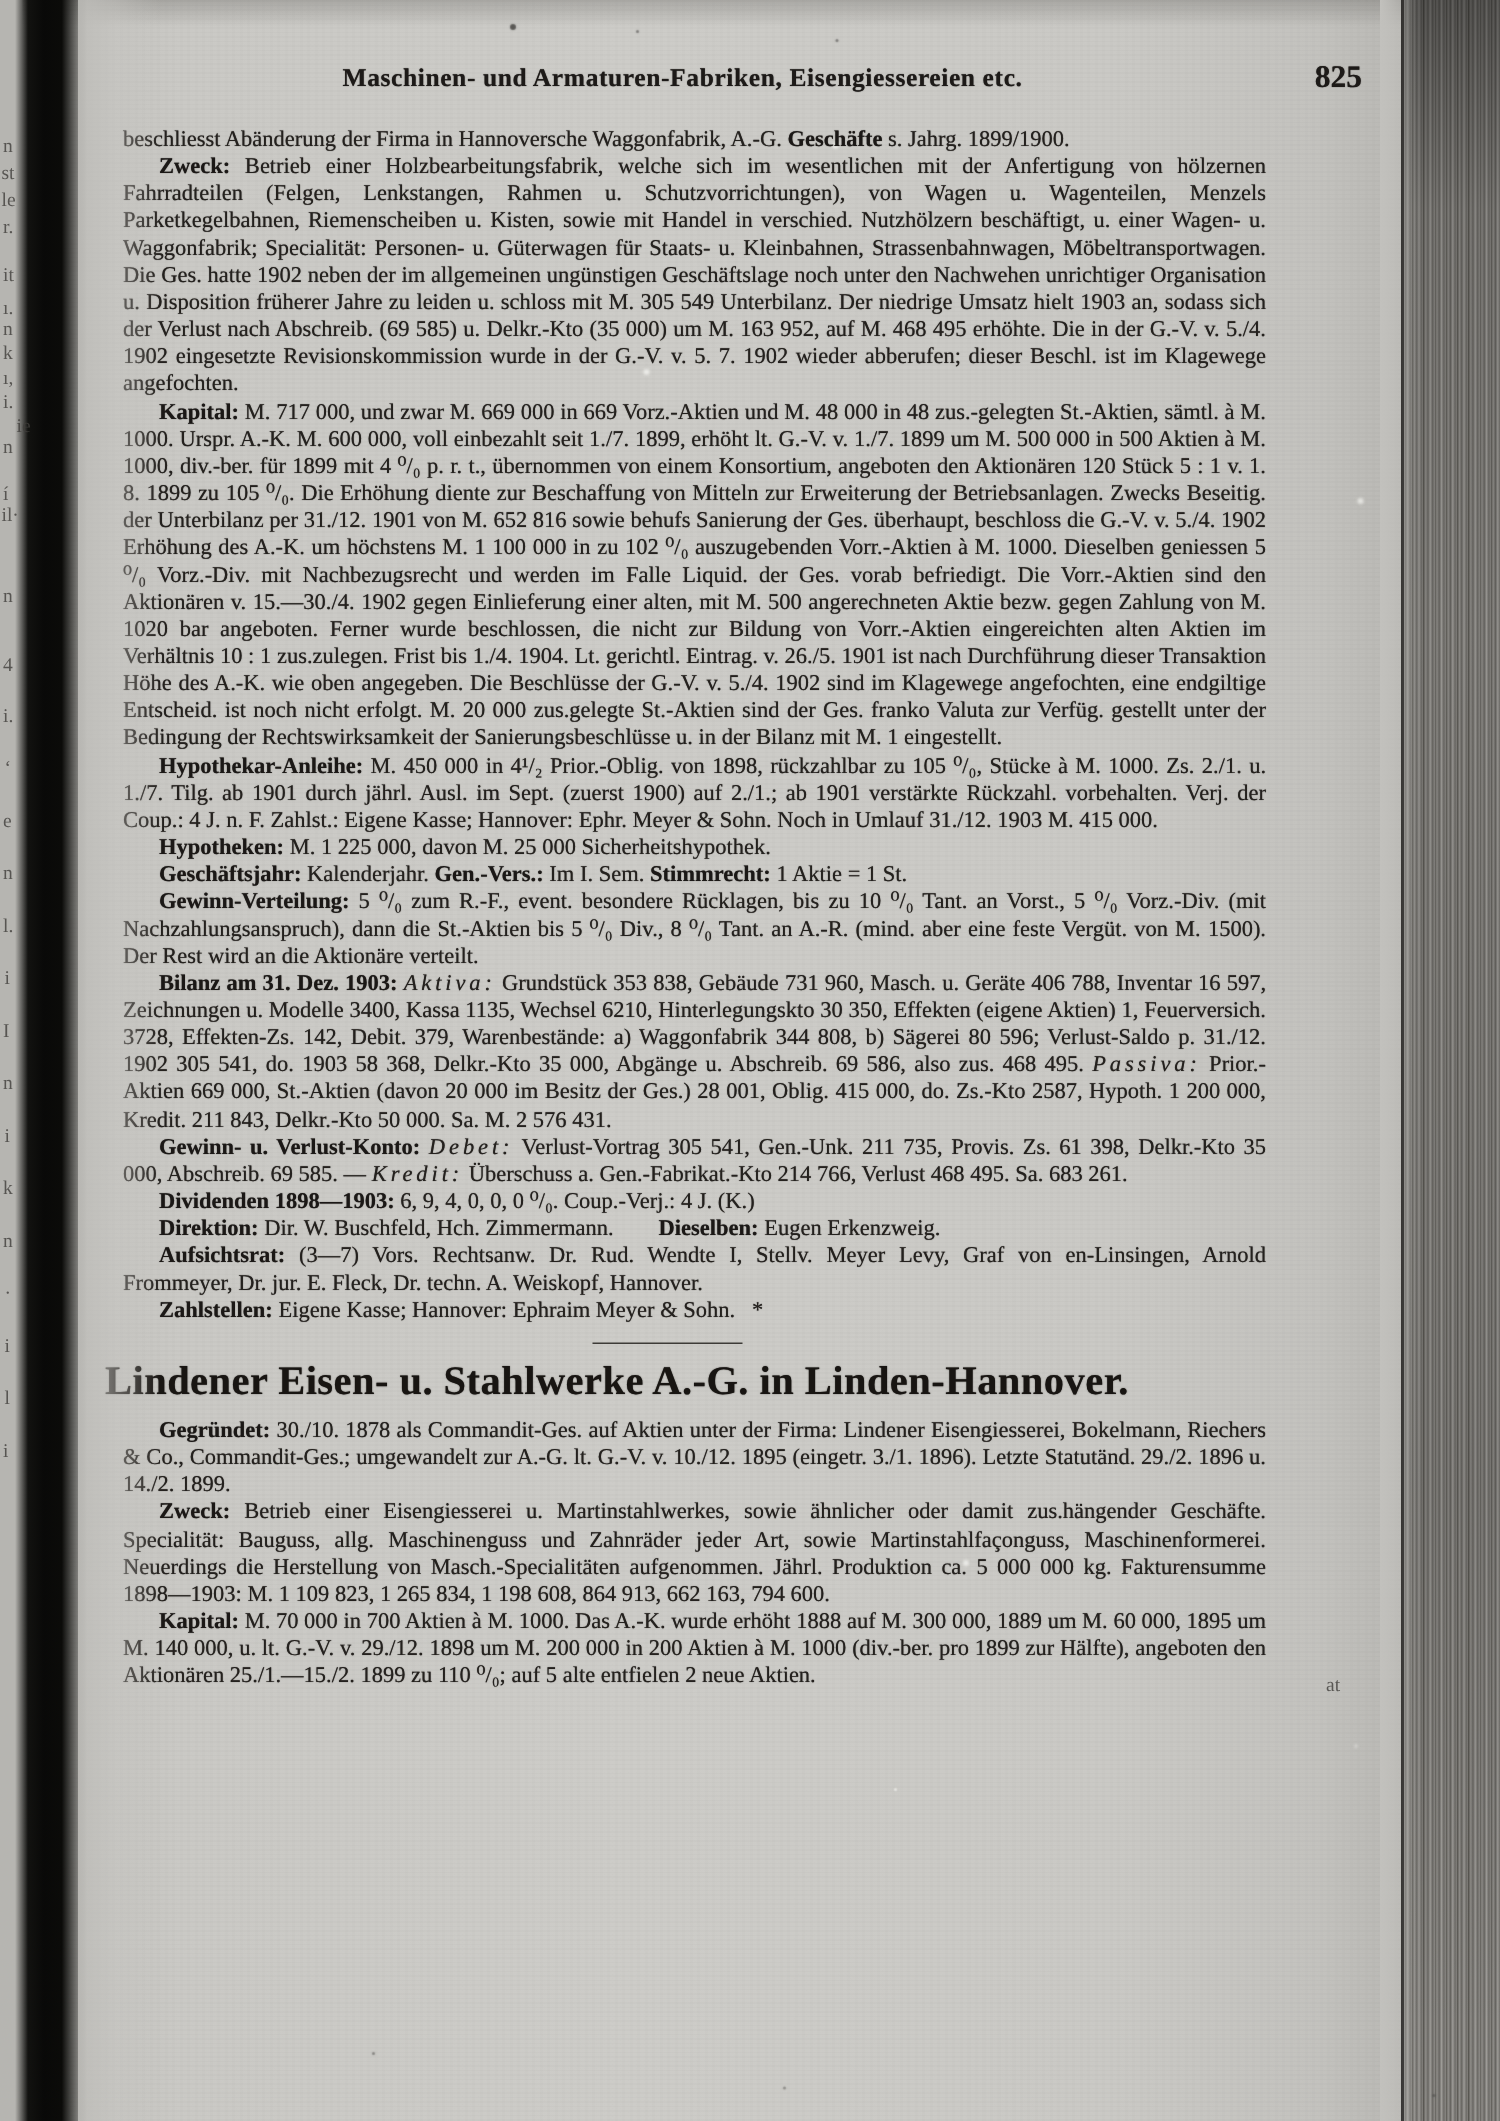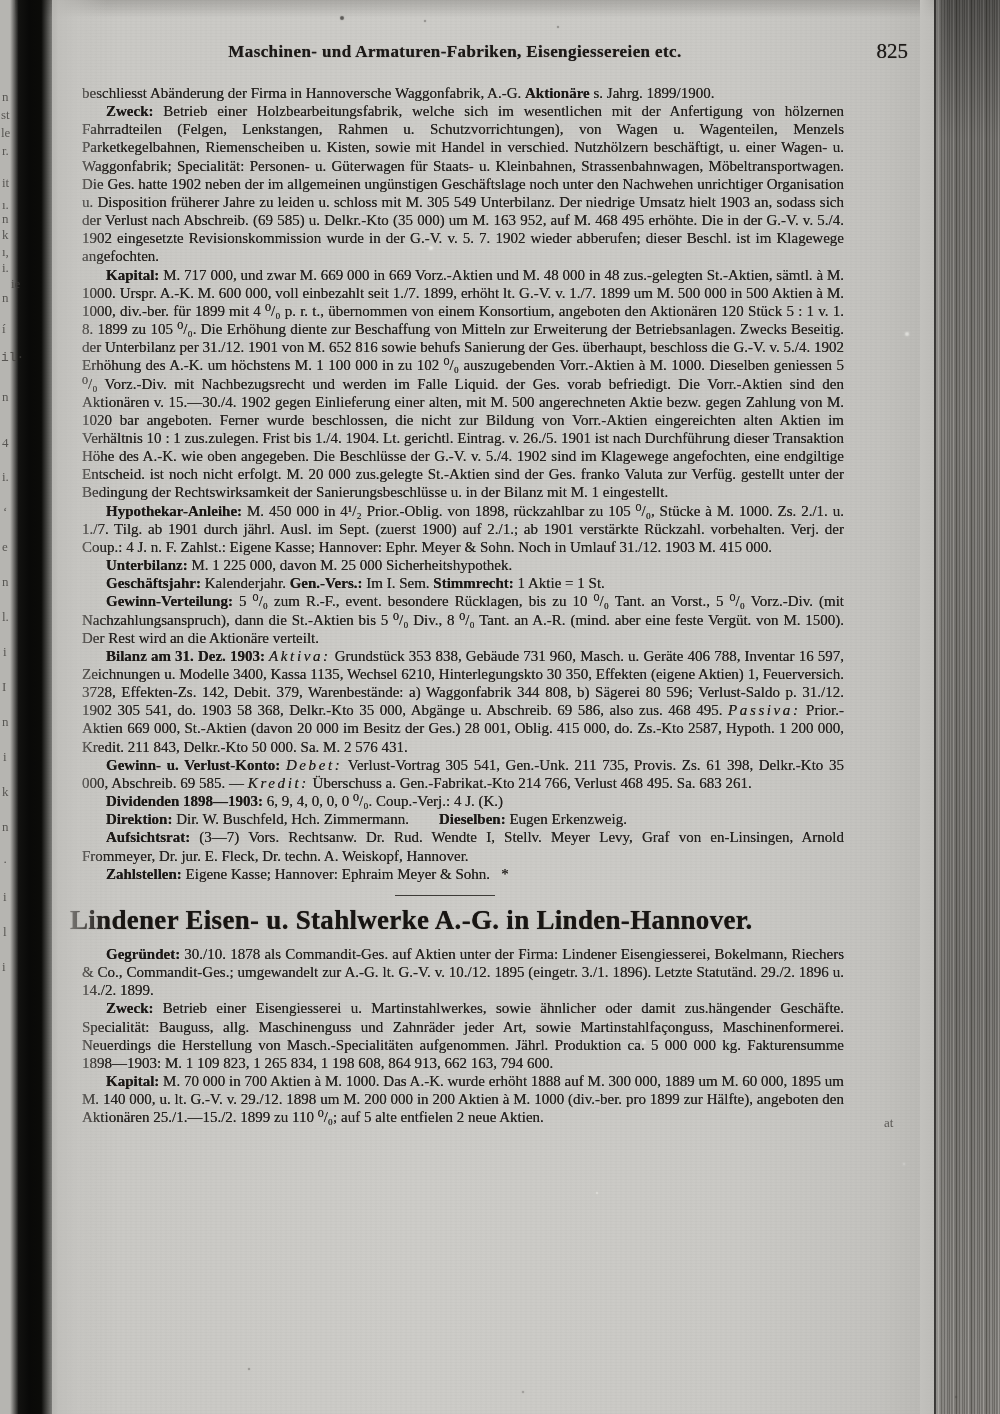--- a/index.html
+++ b/index.html
@@ -38,21 +38,21 @@
       643px 1041px 2px 1px rgba(244,244,240,.8), 903px 1163px 2px 0 rgba(240,240,236,.7),
       596px 1192px 1px 0 rgba(244,244,240,.7);}
   .speck-dark{position:absolute;width:2px;height:2px;border-radius:50%;
     box-shadow:341px 17px 1px 1px rgba(40,38,35,.7), 424px 20px 1px 0 rgba(40,38,35,.5),
       557px 26px 1px 0 rgba(40,38,35,.5), 248px 1368px 1px 0 rgba(60,58,55,.5),
       522px 1391px 1px 0 rgba(60,58,55,.45), 955px 1396px 1px 0 rgba(60,58,55,.5);}
   
   .page-header{position:absolute;top:42px;left:60px;width:790px;text-align:center;}
   .header-title{font-weight:700;font-size:17px;letter-spacing:.4px;color:#1d1a18;
     text-shadow:0 0 .7px rgba(29,26,24,.8);}
-  .page-number{position:absolute;right:-58px;top:-3px;font-weight:400;font-size:21px;color:#1d1a18;
+  .page-number{position:absolute;right:-58px;top:-3px;font-weight:700;font-size:21px;color:#1d1a18;
     text-shadow:0 0 .7px rgba(29,26,24,.8);}
   
   .text-body{position:absolute;left:82px;top:84px;width:762px;font-size:15px;line-height:18.15px;
     text-align:justify;text-shadow:0 0 .65px rgba(33,30,27,.8);}
   .para{margin:0;}
   .para.indent{text-indent:24px;}
   .b{font-weight:700;color:#1b1816;}
   .sp{letter-spacing:2.6px;font-style:italic;}
   .section-divider{width:100px;border-top:1.6px solid #3d3b37;margin:12px 0 9px 313px;height:0;}
   .company-heading{font-size:27px;line-height:30px;font-weight:700;text-align:left;white-space:nowrap;
@@ -74,25 +74,25 @@
 
   <div class="speck-white"></div>
   <div class="speck-dark"></div>
 
   <div class="page-header">
     <span class="header-title">Maschinen- und Armaturen-Fabriken, Eisengiessereien etc.</span>
     <span class="page-number">825</span>
   </div>
 
   <div class="text-body">
-      <p class="para"><span class="n">beschliesst Abänderung der Firma in Hannoversche Waggonfabrik, A.-G.  </span><span class="b">Aktionäre</span><span class="n"> s. Jahrg. 1899/1900.</span></p>
+      <p class="para"><span class="n">beschliesst Abänderung der Firma in Hannoversche Waggonfabrik, A.-G.  </span><span class="b">Geschäfte</span><span class="n"> s. Jahrg. 1899/1900.</span></p>
       <p class="para indent"><span class="b">Zweck:</span><span class="n"> Betrieb einer Holzbearbeitungsfabrik, welche sich im wesentlichen mit der Anfertigung von hölzernen Fahrradteilen (Felgen, Lenkstangen, Rahmen u. Schutzvorrichtungen), von Wagen u. Wagenteilen, Menzels Parketkegelbahnen, Riemenscheiben u. Kisten, sowie mit Handel in verschied. Nutzhölzern beschäftigt, u. einer Wagen- u. Waggonfabrik; Specialität: Personen- u. Güterwagen für Staats- u. Kleinbahnen, Strassenbahnwagen, Möbeltransportwagen. Die Ges. hatte 1902 neben der im allgemeinen ungünstigen Geschäftslage noch unter den Nachwehen unrichtiger Organisation u. Disposition früherer Jahre zu leiden u. schloss mit M. 305 549 Unterbilanz. Der niedrige Umsatz hielt 1903 an, sodass sich der Verlust nach Abschreib. (69 585) u. Delkr.-Kto (35 000) um M. 163 952, auf M. 468 495 erhöhte. Die in der G.-V. v. 5./4. 1902 eingesetzte Revisionskommission wurde in der G.-V. v. 5. 7. 1902 wieder abberufen; dieser Beschl. ist im Klagewege angefochten.</span></p>
       <p class="para indent"><span class="b">Kapital:</span><span class="n"> M. 717 000, und zwar M. 669 000 in 669 Vorz.-Aktien und M. 48 000 in 48 zus.-gelegten St.-Aktien, sämtl. à M. 1000.  Urspr. A.-K. M. 600 000, voll einbezahlt seit 1./7. 1899, erhöht lt. G.-V. v. 1./7. 1899 um M. 500 000 in 500 Aktien à M. 1000, div.-ber. für 1899 mit 4 ⁰/₀ p. r. t., übernommen von einem Konsortium, angeboten den Aktionären 120 Stück 5 : 1 v. 1. 8. 1899 zu 105 ⁰/₀.  Die Erhöhung diente zur Beschaffung von Mitteln zur Erweiterung der Betriebsanlagen.  Zwecks Beseitig. der Unterbilanz per 31./12. 1901 von M. 652 816 sowie behufs Sanierung der Ges. überhaupt, beschloss die G.-V. v. 5./4. 1902 Erhöhung des A.-K. um höchstens M. 1 100 000 in zu 102 ⁰/₀ auszugebenden Vorr.-Aktien à M. 1000.  Dieselben geniessen 5 ⁰/₀ Vorz.-Div. mit Nachbezugsrecht und werden im Falle Liquid. der Ges. vorab befriedigt.  Die Vorr.-Aktien sind den Aktionären v. 15.—30./4. 1902 gegen Einlieferung einer alten, mit M. 500 angerechneten Aktie bezw. gegen Zahlung von M. 1020 bar angeboten.  Ferner wurde beschlossen, die nicht zur Bildung von Vorr.-Aktien eingereichten alten Aktien im Verhältnis 10 : 1 zus.zulegen.  Frist bis 1./4. 1904.  Lt. gerichtl. Eintrag. v. 26./5. 1901 ist nach Durchführung dieser Transaktion Höhe des A.-K. wie oben angegeben.  Die Beschlüsse der G.-V. v. 5./4. 1902 sind im Klagewege angefochten, eine endgiltige Entscheid. ist noch nicht erfolgt.  M. 20 000 zus.gelegte St.-Aktien sind der Ges. franko Valuta zur Verfüg. gestellt unter der Bedingung der Rechtswirksamkeit der Sanierungsbeschlüsse u. in der Bilanz mit M. 1 eingestellt.</span></p>
       <p class="para indent"><span class="b">Hypothekar-Anleihe:</span><span class="n"> M. 450 000 in 4¹/₂ Prior.-Oblig. von 1898, rückzahlbar zu 105 ⁰/₀, Stücke à M. 1000.  Zs. 2./1. u. 1./7.  Tilg. ab 1901 durch jährl. Ausl. im Sept. (zuerst 1900) auf 2./1.; ab 1901 verstärkte Rückzahl. vorbehalten.  Verj. der Coup.: 4 J. n. F.  Zahlst.: Eigene Kasse; Hannover: Ephr. Meyer &amp; Sohn.  Noch in Umlauf 31./12. 1903 M. 415 000.</span></p>
-      <p class="para indent"><span class="b">Unterbilanz:</span><span class="n"> M. 1 225 000, davon M. 25 000 Sicherheitshypothek.</span></p>
+      <p class="para indent"><span class="b">Hypotheken:</span><span class="n"> M. 1 225 000, davon M. 25 000 Sicherheitshypothek.</span></p>
       <p class="para indent"><span class="b">Geschäftsjahr:</span><span class="n"> Kalenderjahr.  </span><span class="b">Gen.-Vers.:</span><span class="n"> Im I. Sem.  </span><span class="b">Stimmrecht:</span><span class="n"> 1 Aktie = 1 St.</span></p>
       <p class="para indent"><span class="b">Gewinn-Verteilung:</span><span class="n"> 5 ⁰/₀ zum R.-F., event. besondere Rücklagen, bis zu 10 ⁰/₀ Tant. an Vorst., 5 ⁰/₀ Vorz.-Div. (mit Nachzahlungsanspruch), dann die St.-Aktien bis 5 ⁰/₀ Div., 8 ⁰/₀ Tant. an A.-R. (mind. aber eine feste Vergüt. von M. 1500).  Der Rest wird an die Aktionäre verteilt.</span></p>
       <p class="para indent"><span class="b">Bilanz am 31. Dez. 1903:</span><span class="n"> </span><span class="sp">Aktiva:</span><span class="n"> Grundstück 353 838, Gebäude 731 960, Masch. u. Geräte 406 788, Inventar 16 597, Zeichnungen u. Modelle 3400, Kassa 1135, Wechsel 6210, Hinterlegungskto 30 350, Effekten (eigene Aktien) 1, Feuerversich. 3728, Effekten-Zs. 142, Debit. 379, Warenbestände: a) Waggonfabrik 344 808, b) Sägerei 80 596; Verlust-Saldo p. 31./12. 1902 305 541, do. 1903 58 368, Delkr.-Kto 35 000, Abgänge u. Abschreib. 69 586, also zus. 468 495. </span><span class="sp">Passiva:</span><span class="n"> Prior.-Aktien 669 000, St.-Aktien (davon 20 000 im Besitz der Ges.) 28 001, Oblig. 415 000, do. Zs.-Kto 2587, Hypoth. 1 200 000, Kredit. 211 843, Delkr.-Kto 50 000.  Sa. M. 2 576 431.</span></p>
       <p class="para indent"><span class="b">Gewinn- u. Verlust-Konto:</span><span class="n"> </span><span class="sp">Debet:</span><span class="n"> Verlust-Vortrag 305 541, Gen.-Unk. 211 735, Provis. Zs. 61 398, Delkr.-Kto 35 000, Abschreib. 69 585. — </span><span class="sp">Kredit:</span><span class="n"> Überschuss a. Gen.-Fabrikat.-Kto 214 766, Verlust 468 495.  Sa. 683 261.</span></p>
       <p class="para indent"><span class="b">Dividenden 1898—1903:</span><span class="n"> 6, 9, 4, 0, 0, 0 ⁰/₀.  Coup.-Verj.: 4 J. (K.)</span></p>
       <p class="para indent"><span class="b">Direktion:</span><span class="n"> Dir. W. Buschfeld, Hch. Zimmermann.  </span><span class="b">Dieselben:</span><span class="n"> Eugen Erkenzweig.</span></p>
       <p class="para indent"><span class="b">Aufsichtsrat:</span><span class="n"> (3—7) Vors. Rechtsanw. Dr. Rud. Wendte I, Stellv. Meyer Levy, Graf von en-Linsingen, Arnold Frommeyer, Dr. jur. E. Fleck, Dr. techn. A. Weiskopf, Hannover.</span></p>
       <p class="para indent"><span class="b">Zahlstellen:</span><span class="n"> Eigene Kasse; Hannover: Ephraim Meyer &amp; Sohn.  *</span></p>
       <div class="section-divider"></div>
       <h2 class="company-heading">Lindener Eisen- u. Stahlwerke A.-G. in Linden-Hannover.</h2>
@@ -108,21 +108,21 @@
       <span class="stray" style="left: 2px; top: 144px;">r.</span>
       <span class="stray" style="left: 2px; top: 176px;">it</span>
       <span class="stray" style="left: 2px; top: 198px;">ı.</span>
       <span class="stray" style="left: 2px; top: 212px;">n</span>
       <span class="stray" style="left: 2px; top: 228px;">k</span>
       <span class="stray" style="left: 2px; top: 245px;">ı,</span>
       <span class="stray" style="left: 2px; top: 261px;">i.</span>
       <span class="stray" style="left: 11px; top: 277px;">ie</span>
       <span class="stray" style="left: 2px; top: 291px;">n</span>
       <span class="stray" style="left: 2px; top: 322px;">í</span>
-      <span class="stray" style="left: 1px; top: 351px; font-family: Liberation Mono, monospace;">il·</span>
+      <span class="stray" style="left: 1px; top: 336px;">il·</span>
       <span class="stray" style="left: 2px; top: 390px;">n</span>
       <span class="stray" style="left: 2px; top: 436px;">4</span>
       <span class="stray" style="left: 2px; top: 470px;">i.</span>
       <span class="stray" style="left: 3px; top: 505px;">ʻ</span>
       <span class="stray" style="left: 2px; top: 540px;">e</span>
       <span class="stray" style="left: 2px; top: 575px;">n</span>
       <span class="stray" style="left: 2px; top: 610px;">l.</span>
       <span class="stray" style="left: 3px; top: 645px;">i</span>
       <span class="stray" style="left: 2px; top: 680px;">I</span>
       <span class="stray" style="left: 2px; top: 715px;">n</span>

